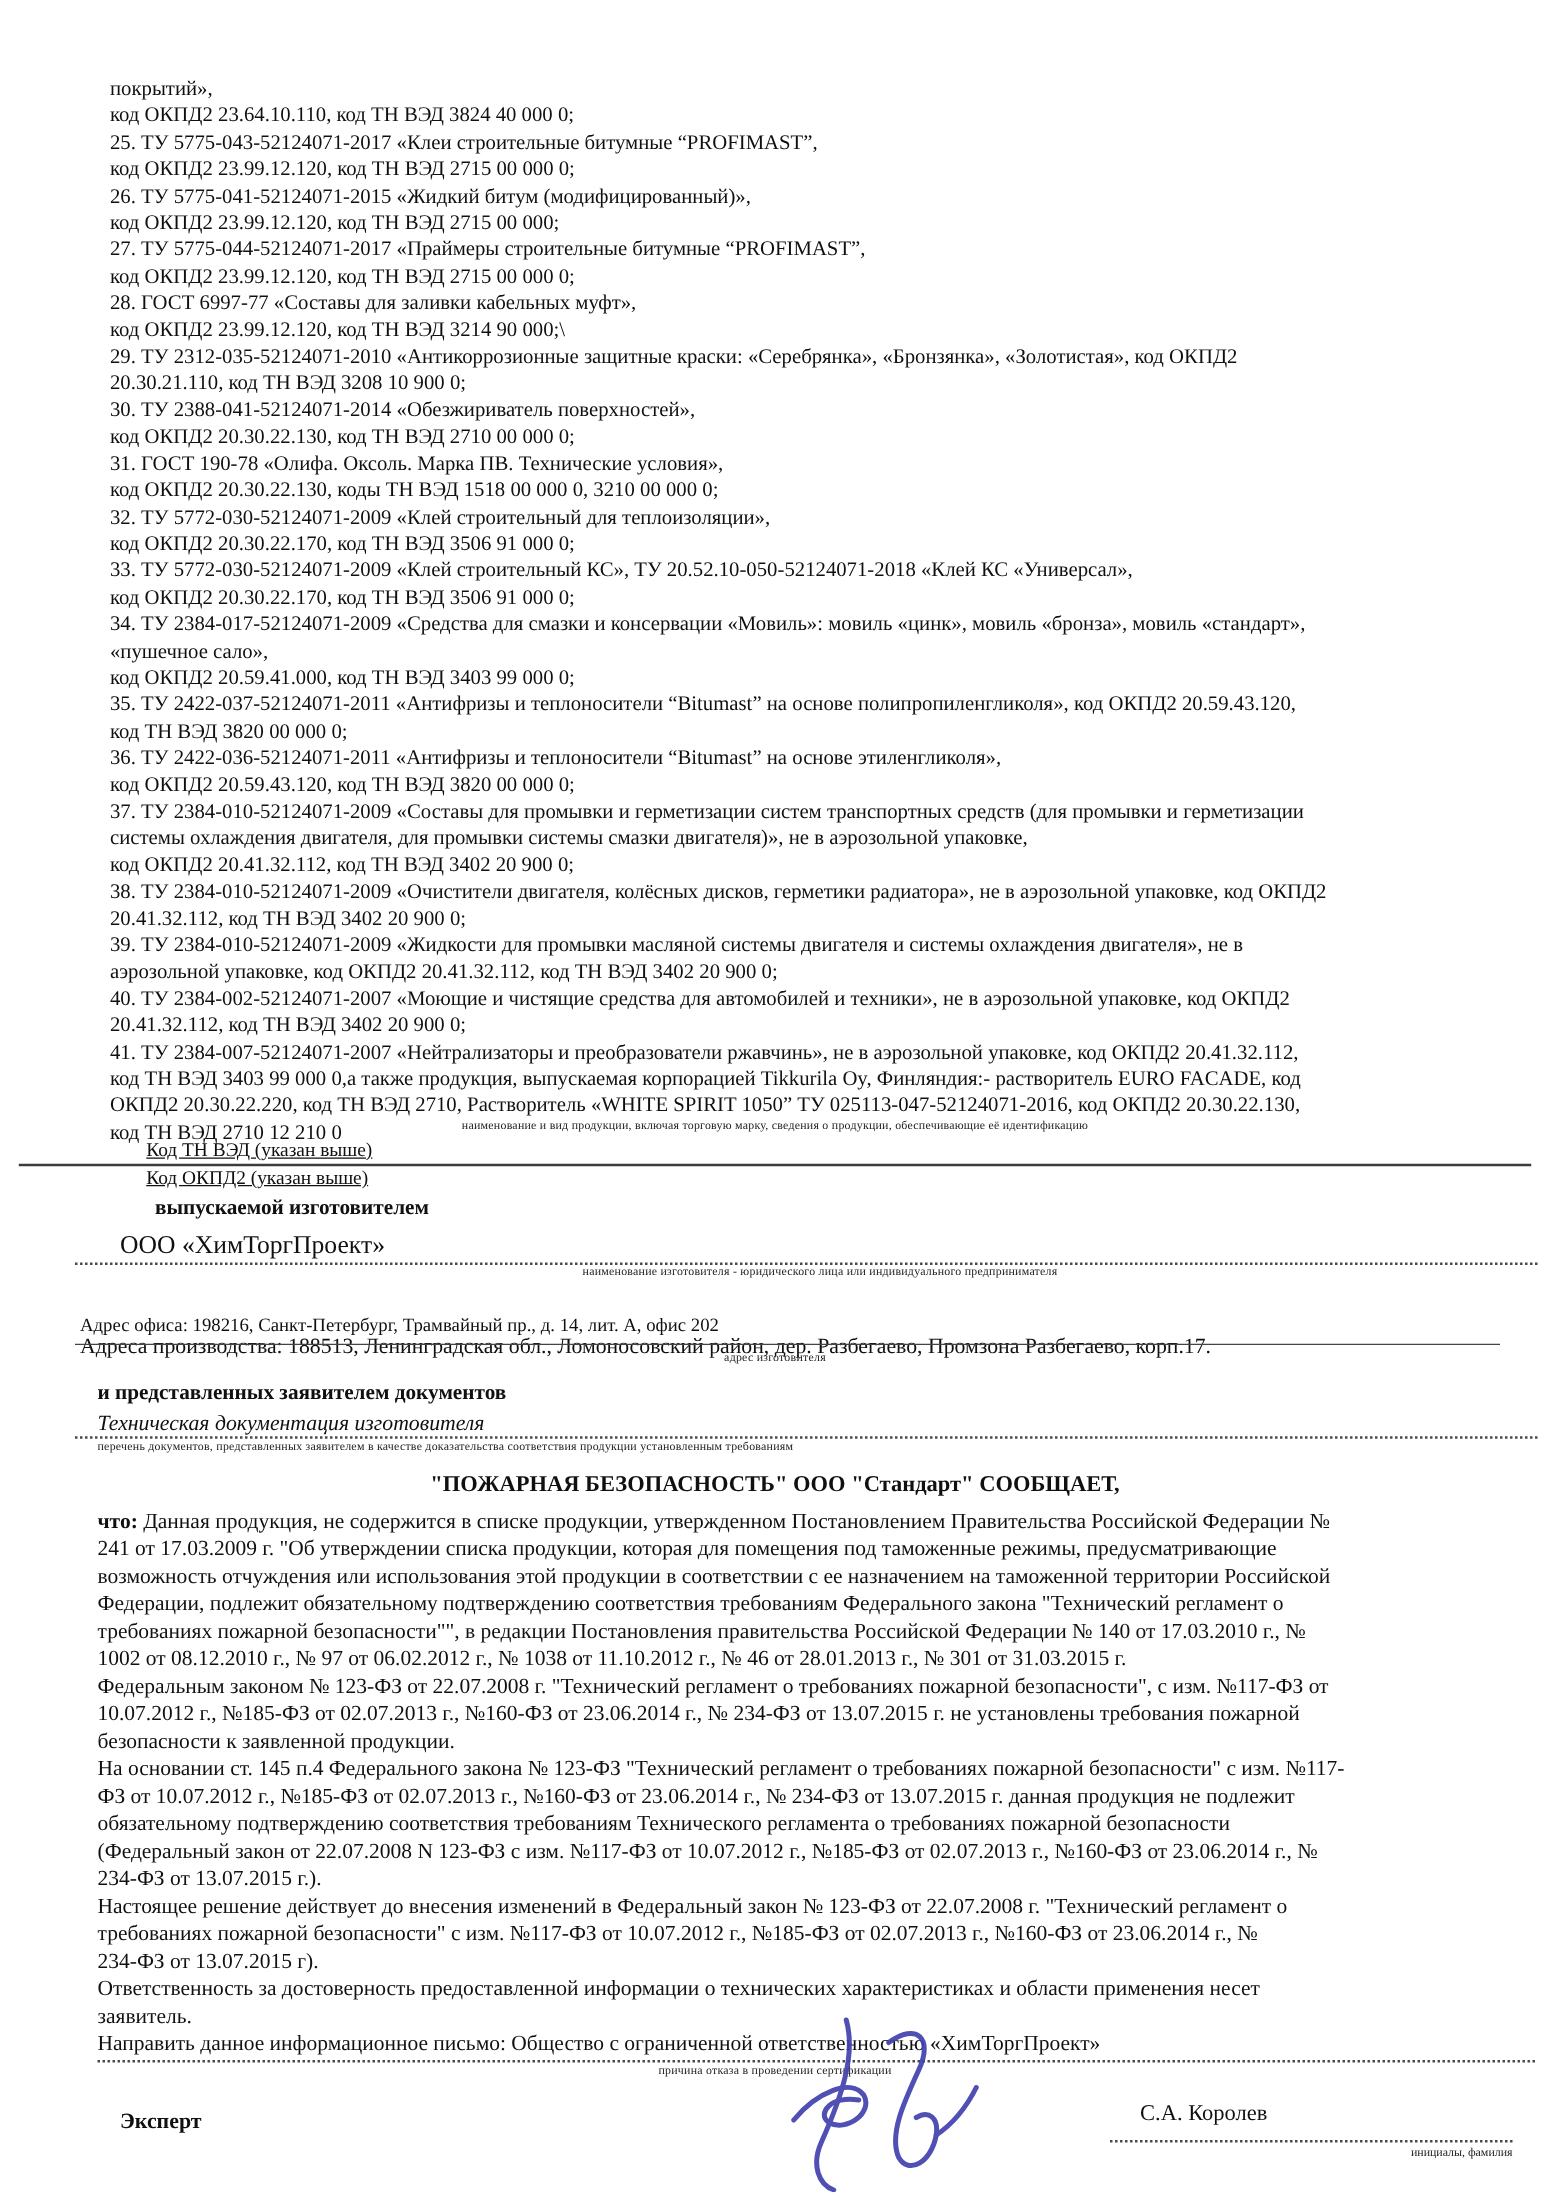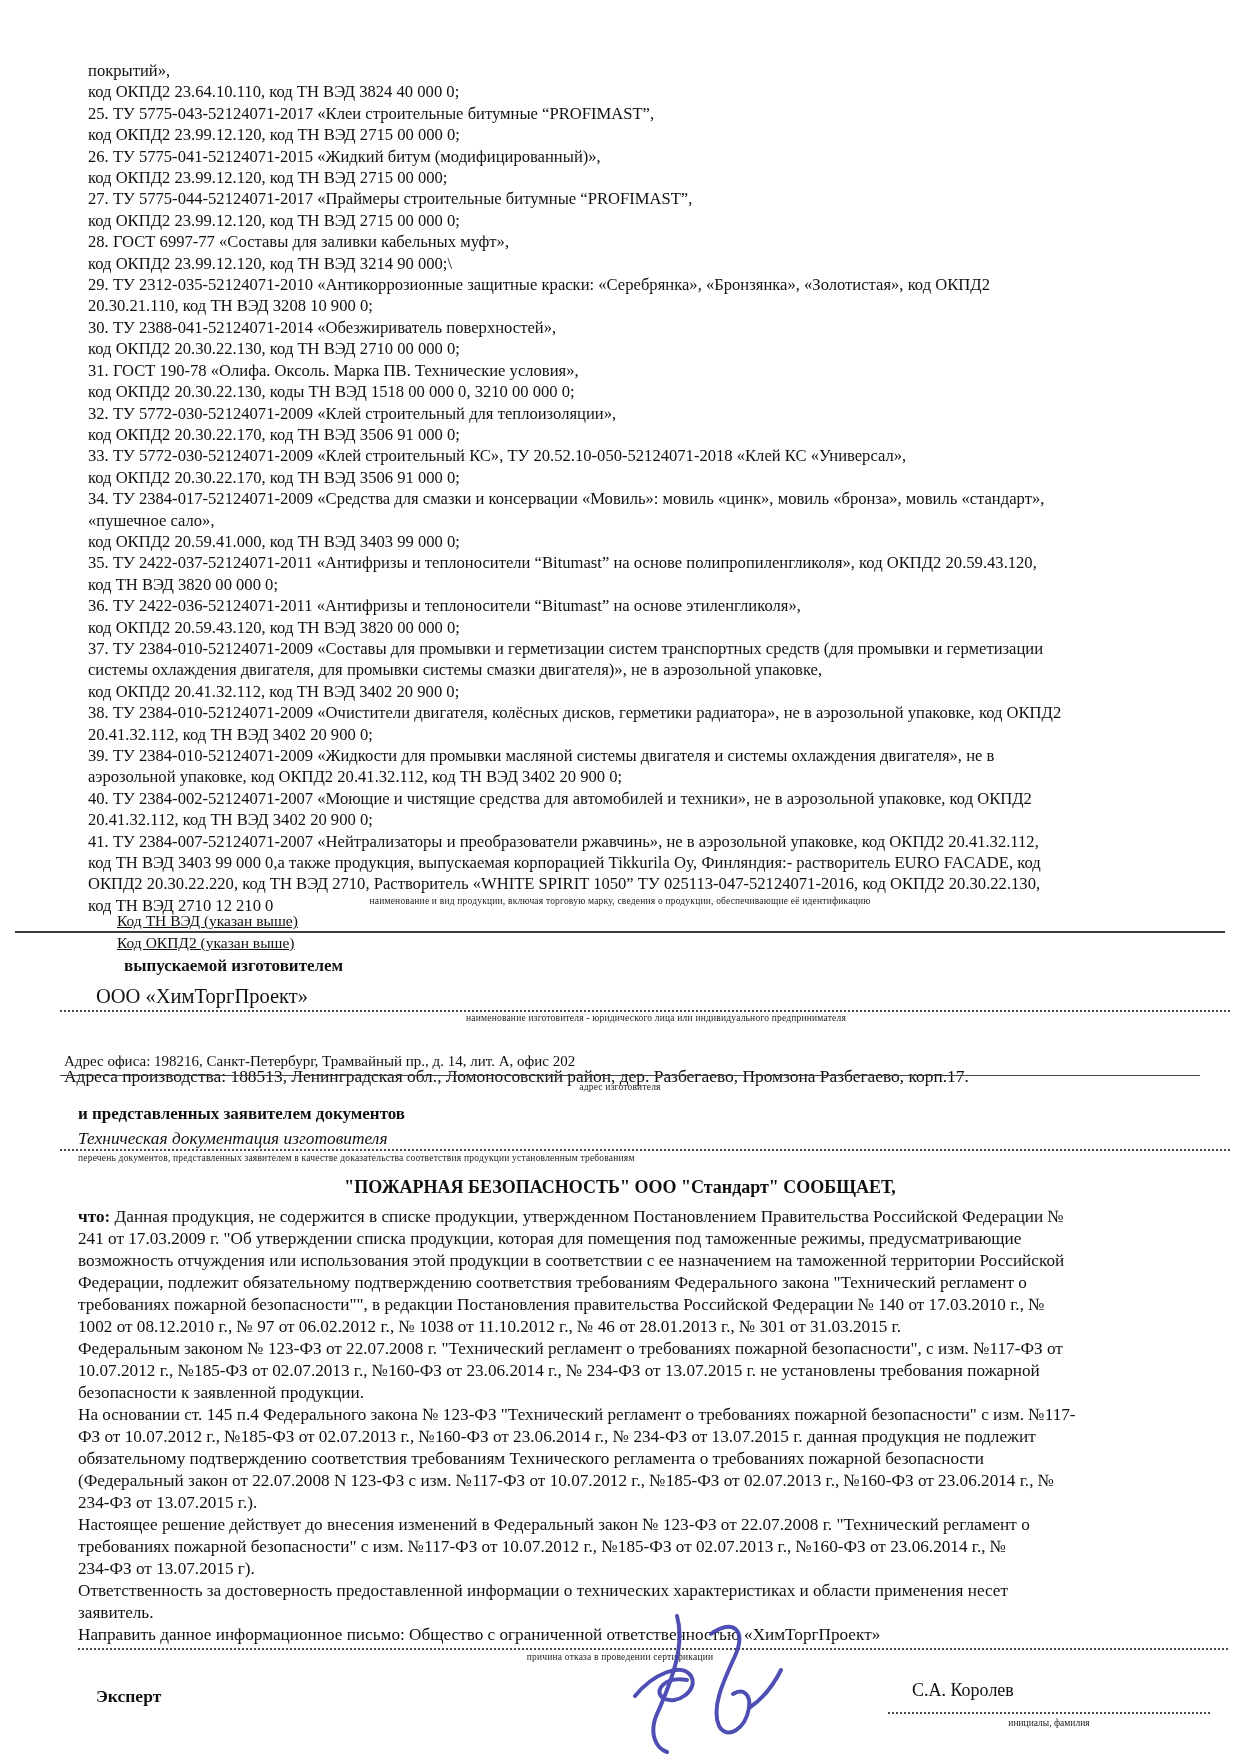--- a/index.html
+++ b/index.html
@@ -139,15 +139,15 @@
       <path d="M62,4 C70,32 58,66 42,102 C34,120 40,136 52,140"></path>
       <path d="M20,84 C38,62 66,50 76,64 C84,78 62,94 48,86 C38,79 50,64 72,68"></path>
       <path d="M96,22 C118,6 132,18 120,44 C108,70 96,96 104,114 C112,128 130,118 134,96 C136,82 128,76 118,82"></path>
       <path d="M134,96 C146,88 158,74 166,58"></path>
     </g>
   </svg>
   <div class="abs sig-caption" style="left:758px;top:1758px;margin-top:40px;">подпись</div>
 
   <div class="abs" style="left:912px;top:1680px;font-size:18px;">С.А. Королев</div>
   <div class="abs rule-dot" style="left:888px;top:1712px;width:322px;"></div>
-  <div class="abs sig-caption" style="left:888px;top:1718px;width:322px;text-align:center;">инициалы, фамилия</div>
+  <div class="abs sig-caption" style="left:888px;top:1718px;width:322px;text-align:right;">инициалы, фамилия</div>
 
 </div>
 
 </body></html>

